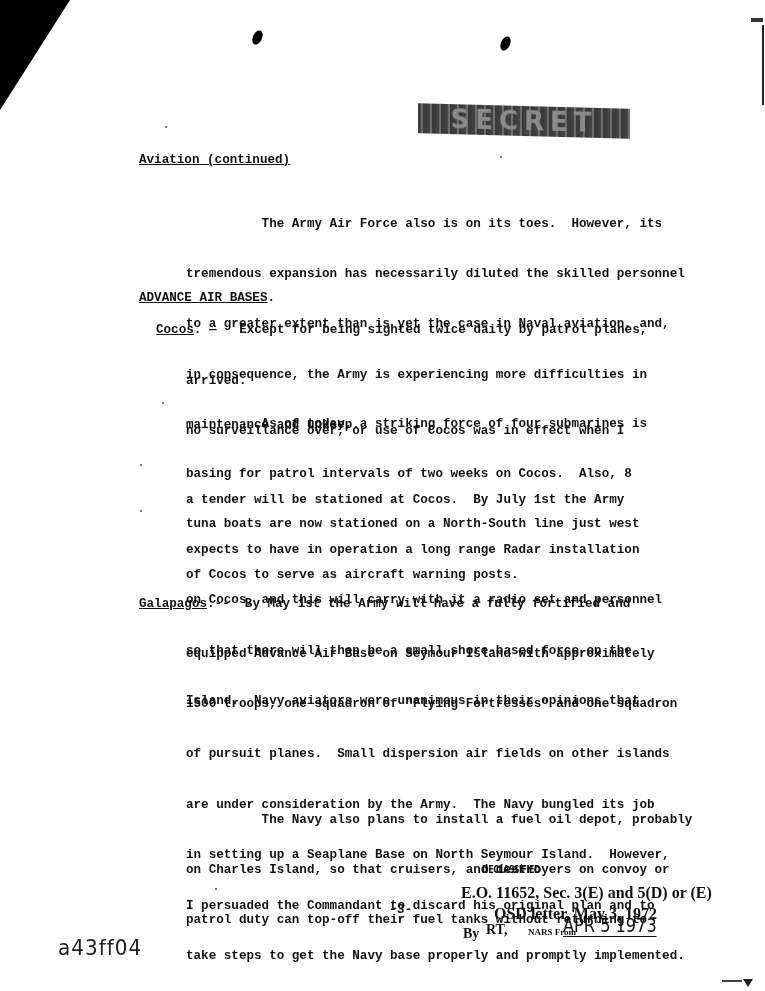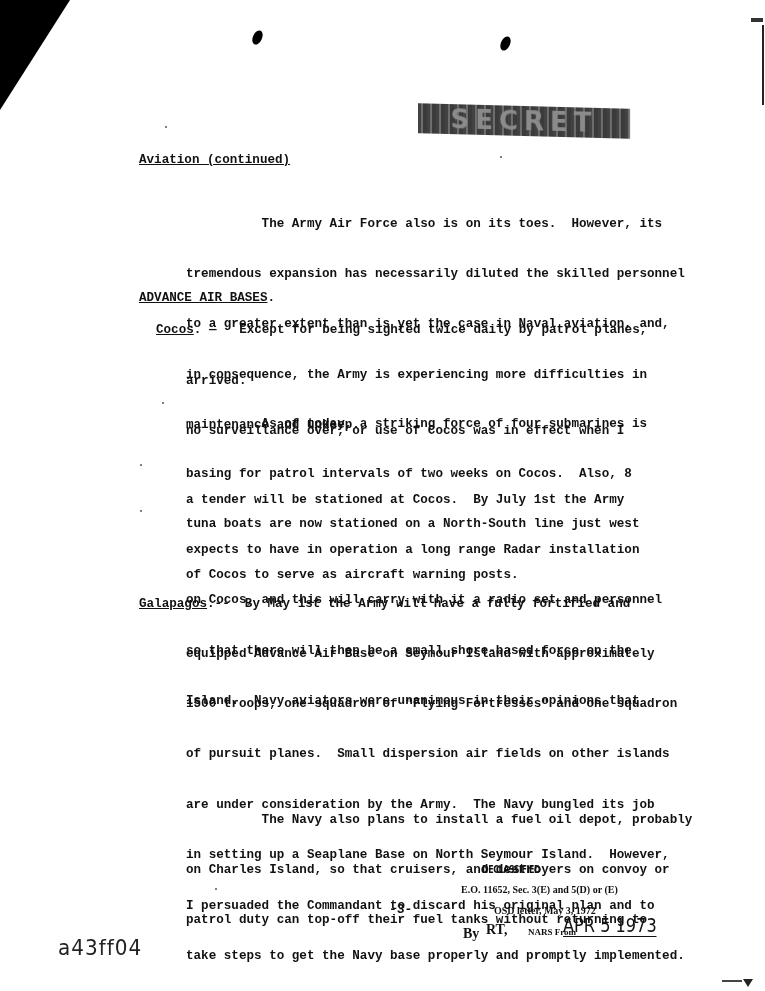--- a/index.html
+++ b/index.html
@@ -26,21 +26,21 @@
       position: absolute; left: 418px; top: 106px; width: 212px; height: 30px;
       background: repeating-linear-gradient(90deg, #222 0 3px, #555 3px 5px, #1a1a1a 5px 9px);
       opacity: 0.85; transform: skewY(1.5deg);
       font-family: "DejaVu Sans", sans-serif; font-weight: bold; font-size: 26px;
       color: #777; letter-spacing: 6px; line-height: 30px; text-align: center;
       filter: blur(0.4px);
     }
     .t { position: absolute; font-size: 12.6px; line-height: 16.8px; white-space: pre; font-weight: bold; }
     .u { text-decoration: underline; }
     .para { position: absolute; left: 186px; width: 500px; font-size: 12.6px; line-height: 16.8px; white-space: pre; font-weight: bold; }
-    .decl { position: absolute; font-family: "Liberation Serif", serif; font-weight: bold; font-size: 10px; white-space: pre; }
+    .decl { position: absolute; font-family: "Liberation Serif", serif; font-weight: bold; font-size: 16px; white-space: pre; }
     .decl-title { position: absolute; left: 482px; top: 864px; font-family: "DejaVu Sans", sans-serif; font-weight: bold; font-size: 10px; letter-spacing: -0.6px; transform: scaleX(0.8); transform-origin: left; }
     .stamp-date { position: absolute; left: 563px; top: 914px; font-family: "DejaVu Sans", sans-serif; font-size: 19px; transform: scaleX(0.85); transform-origin: left; border-bottom: 1.5px solid #111; }
     .page-num { position: absolute; left: 389px; top: 902px; font-size: 13px; font-weight: bold; }
     .handwrite { position: absolute; left: 58px; top: 935px; font-family: "DejaVu Sans", sans-serif; font-size: 20px; color: #222; letter-spacing: 1px; transform: scaleY(1.1); }
     .bottom-mark { position: absolute; left: 743px; top: 979px; width: 0; height: 0; border-left: 5px solid transparent; border-right: 5px solid transparent; border-top: 8px solid #222; }
     .bottom-dash { position: absolute; left: 722px; top: 980px; width: 20px; height: 2px; background: #444; }
     .speck { position: absolute; width: 2px; height: 2px; background: #555; border-radius: 50%; }
   </style>
 </head>
 <body>

